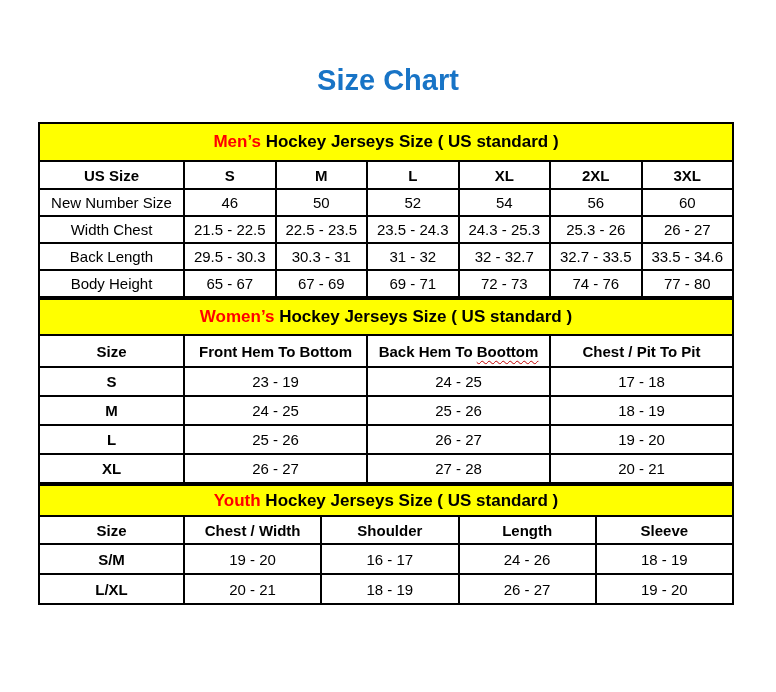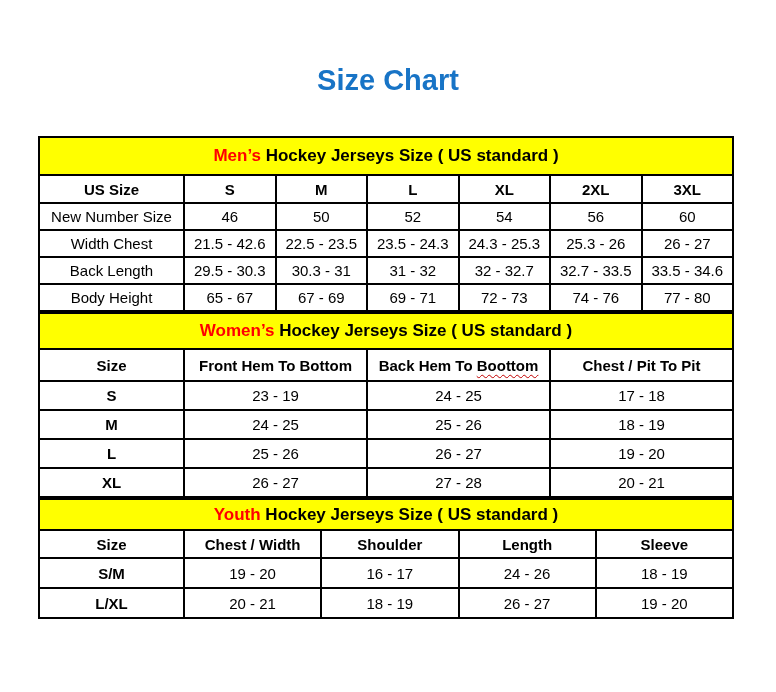--- a/index.html
+++ b/index.html
@@ -7,21 +7,21 @@
     width:776px;height:692px;background:#ffffff;position:relative;
     font-family:"Liberation Sans",sans-serif;color:#000;
     overflow:hidden;
   }
   .page-title{
     position:absolute;top:64px;left:0;width:776px;
     text-align:center;font-size:29px;font-weight:bold;color:#1874C6;
     letter-spacing:0px;
   }
   .tables-wrap{
-    position:absolute;left:38px;top:136px;width:696px;
+    position:absolute;left:38px;top:122px;width:696px;
   }
   table.sizes{
     border-collapse:collapse;width:696px;table-layout:fixed;
   }
   table.sizes td, table.sizes th{
     border:2px solid #000;text-align:center;vertical-align:middle;
     padding:0 2px;overflow:hidden;white-space:nowrap;
   }
   tr.banner-row td{
     background:#FFFF00;font-weight:bold;font-size:17px;
@@ -87,21 +87,21 @@
       <td class="rowlabel-normal">New Number Size</td>
       <td>46</td>
       <td>50</td>
       <td>52</td>
       <td>54</td>
       <td>56</td>
       <td>60</td>
     </tr>
     <tr class="data-row">
       <td class="rowlabel-normal">Width Chest</td>
-      <td>21.5 - 42.6</td>
+      <td>21.5 - 22.5</td>
       <td>22.5 - 23.5</td>
       <td>23.5 - 24.3</td>
       <td>24.3 - 25.3</td>
       <td>25.3 - 26</td>
       <td>26 - 27</td>
     </tr>
     <tr class="data-row">
       <td class="rowlabel-normal">Back Length</td>
       <td>29.5 - 30.3</td>
       <td>30.3 - 31</td>

